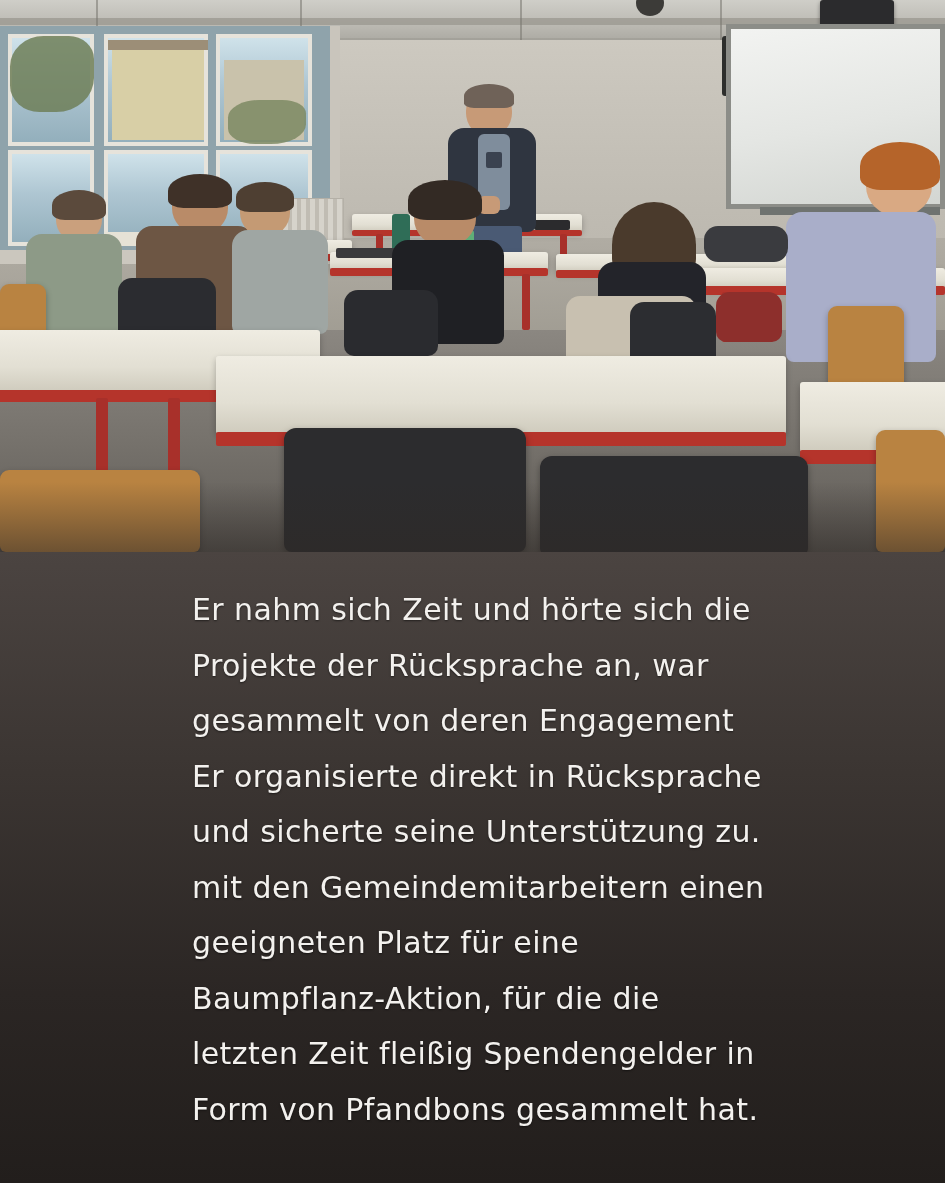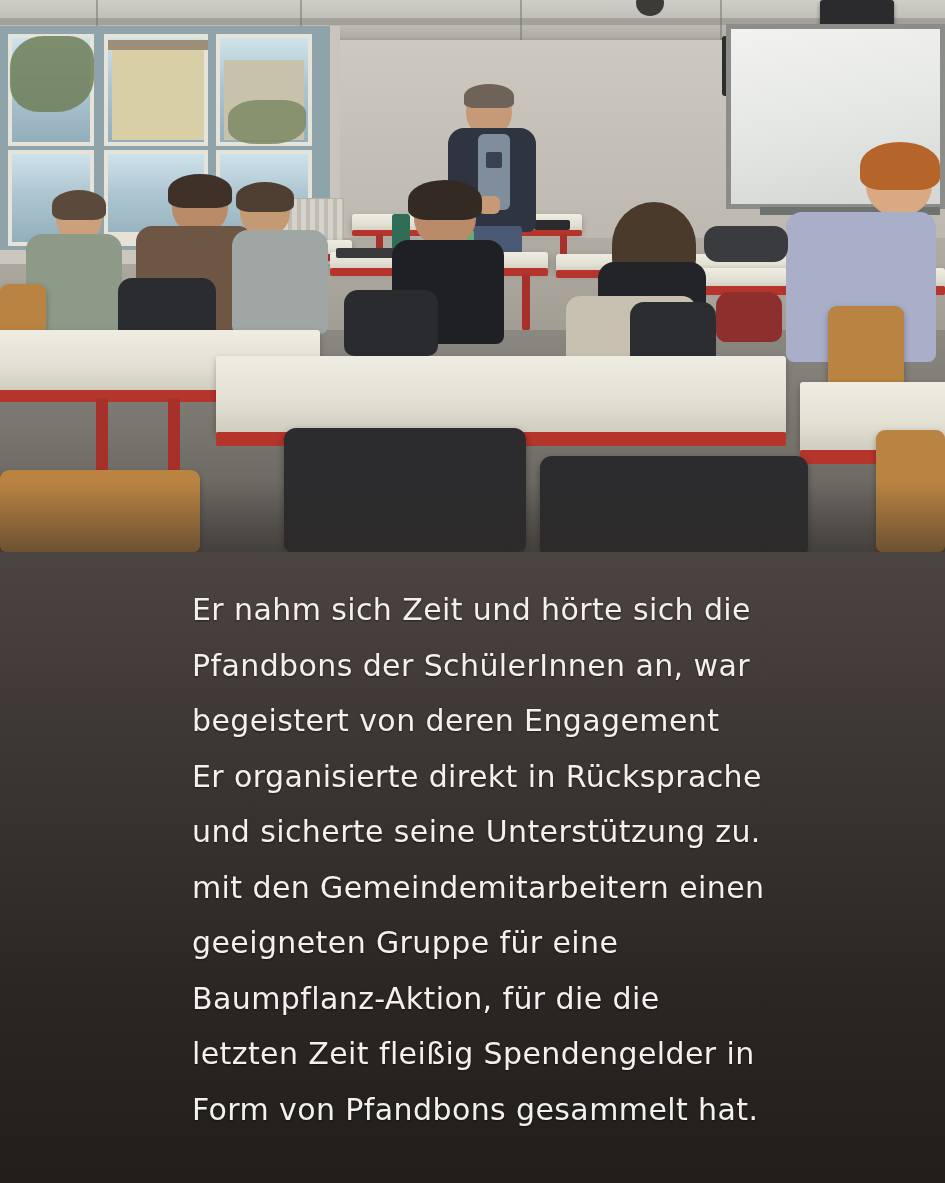--- a/index.html
+++ b/index.html
@@ -393,24 +393,24 @@
     <div class="chair-wood" style="left:0px;top:470px;width:200px;height:82px;"></div>
     <div class="chair-back" style="left:284px;top:428px;width:242px;height:124px;"></div>
     <div class="chair-back" style="left:540px;top:456px;width:268px;height:100px;"></div>
     <div class="chair-wood" style="left:876px;top:430px;width:69px;height:122px;"></div>
 
     <div class="photo-fade"></div>
   </div>
 
   <div class="caption">
     <div class="caption-line">Er nahm sich Zeit und hörte sich die</div>
-    <div class="caption-line">Pfandbons der SchülerInnen an, war</div>
-    <div class="caption-line">begeistert von deren Engagement</div>
+    <div class="caption-line">Projekte der Rücksprache an, war</div>
+    <div class="caption-line">gesammelt von deren Engagement</div>
     <div class="caption-line">Er organisierte direkt in Rücksprache</div>
     <div class="caption-line">und sicherte seine Unterstützung zu.</div>
     <div class="caption-line">mit den Gemeindemitarbeitern einen</div>
-    <div class="caption-line">geeigneten Gruppe für eine</div>
+    <div class="caption-line">geeigneten Platz für eine</div>
     <div class="caption-line">Baumpflanz-Aktion, für die die</div>
     <div class="caption-line">letzten Zeit fleißig Spendengelder in</div>
     <div class="caption-line">Form von Pfandbons gesammelt hat.</div>
   </div>
 
 </div>
 
 </body></html>

